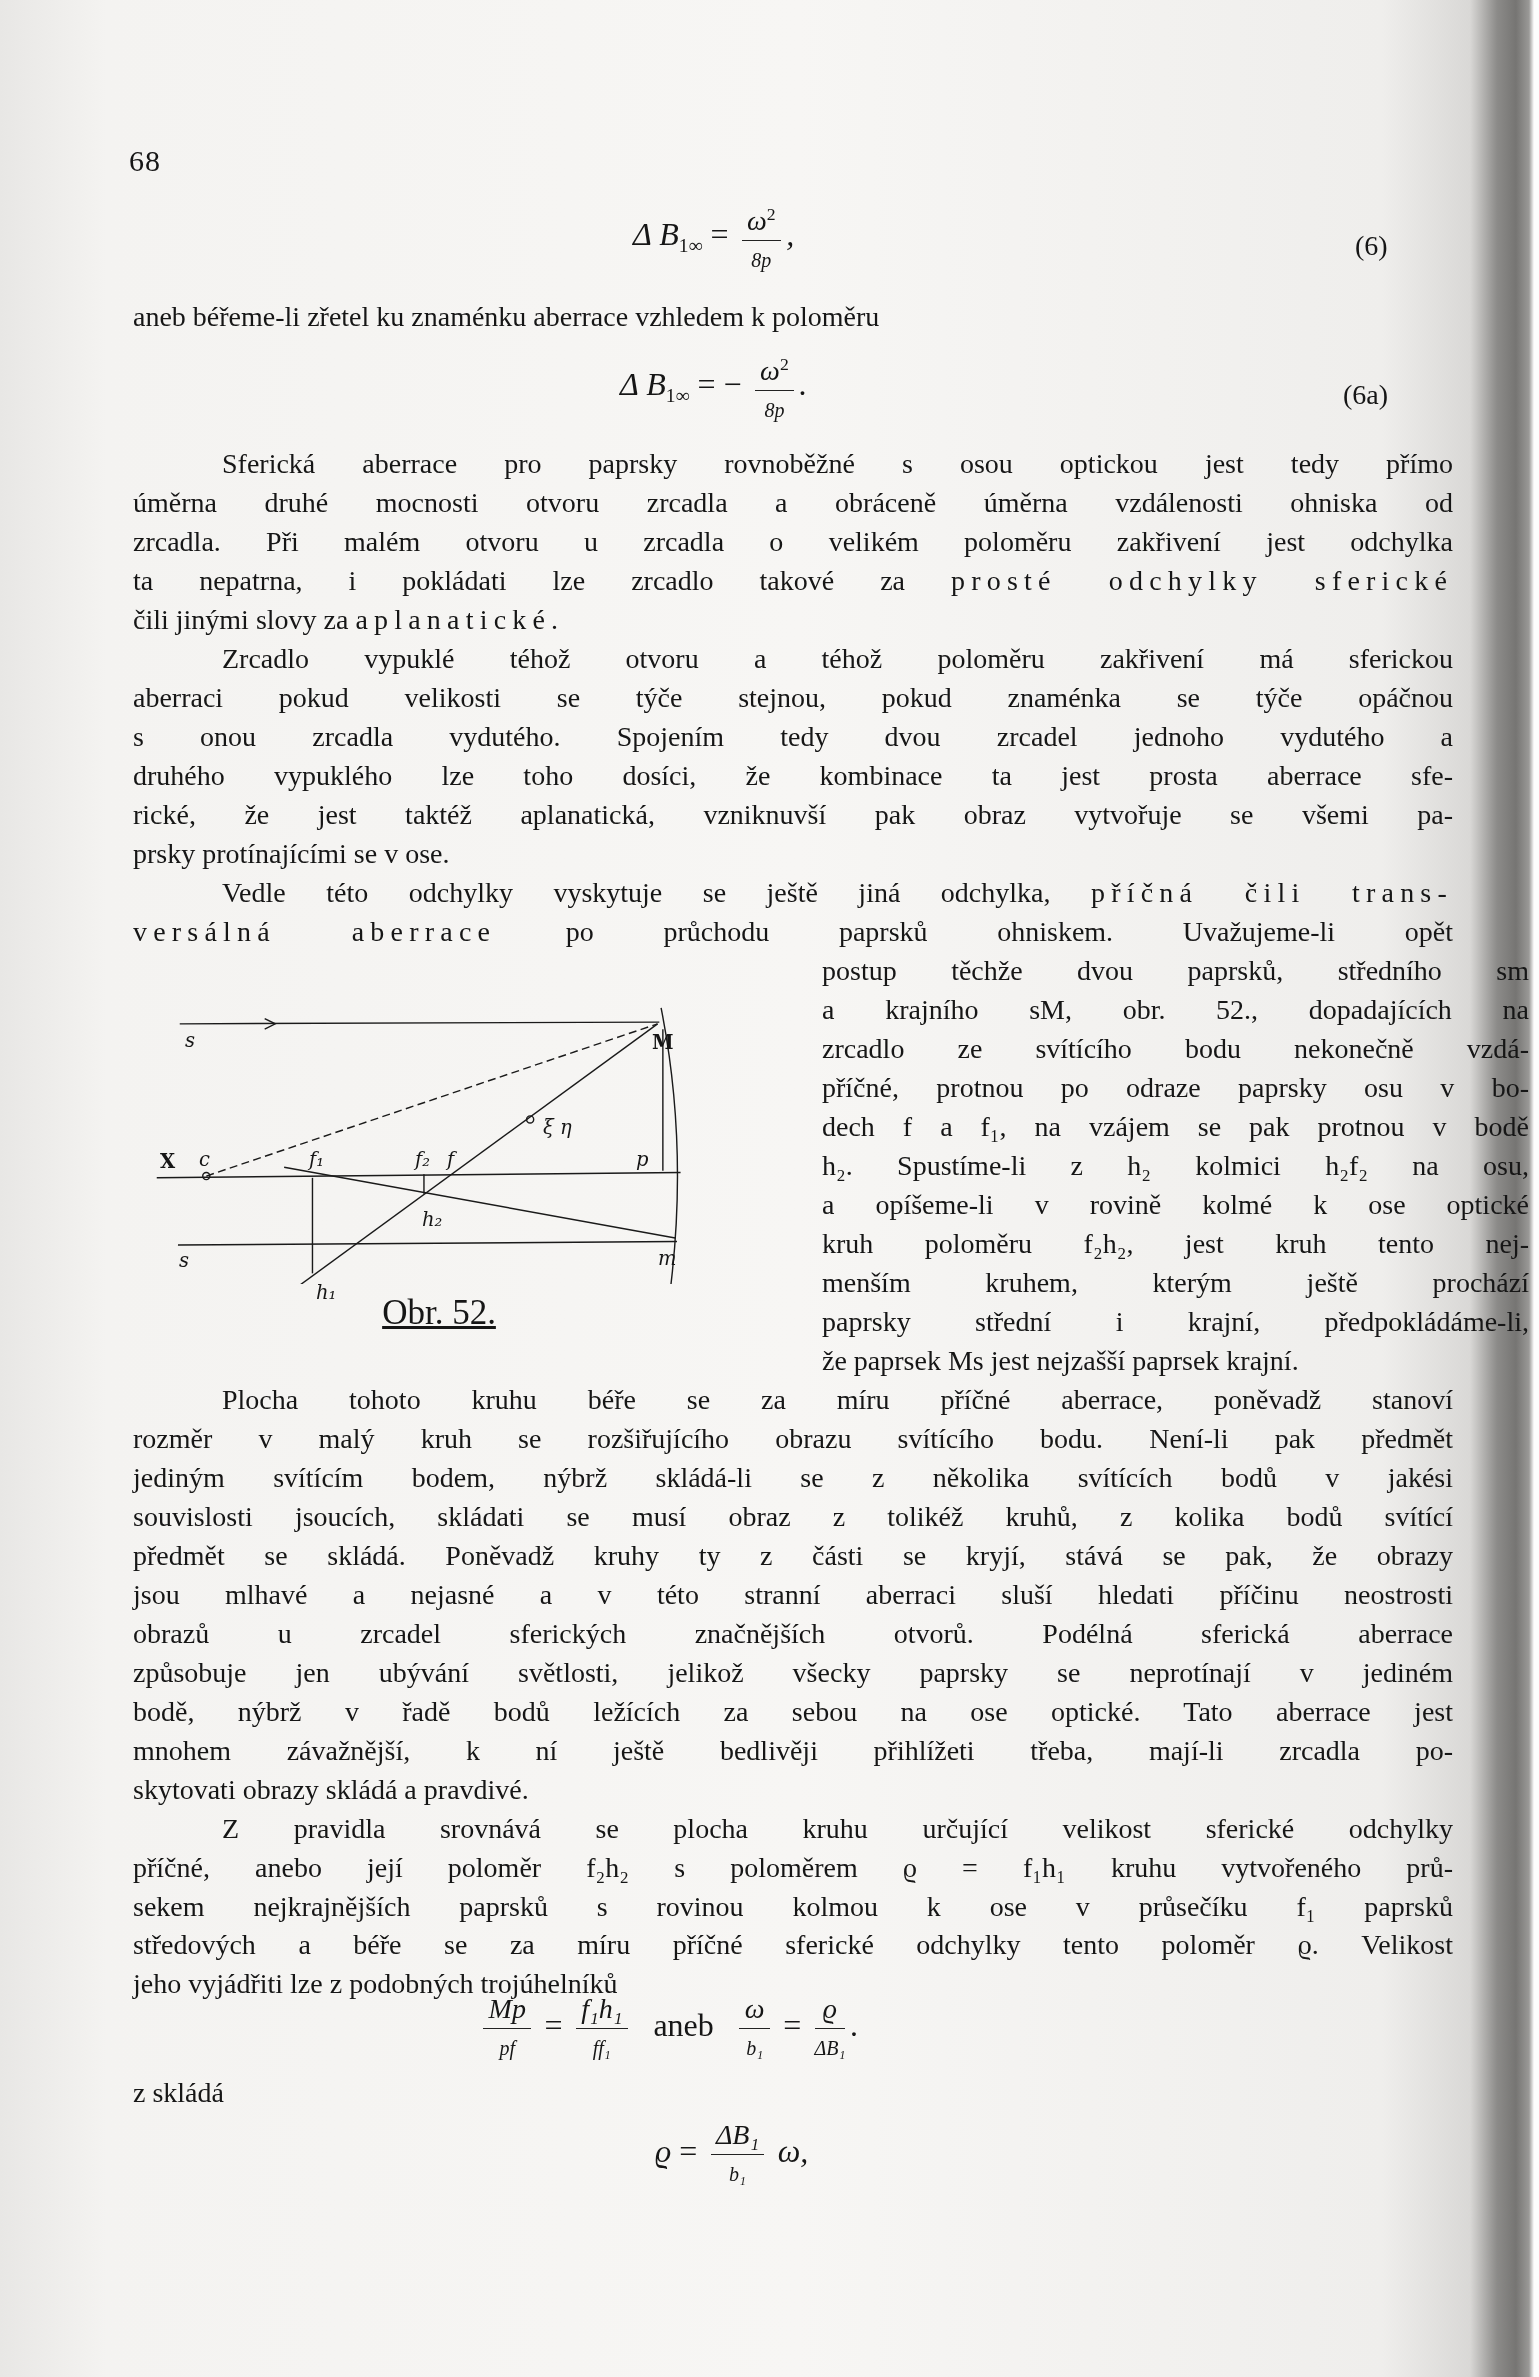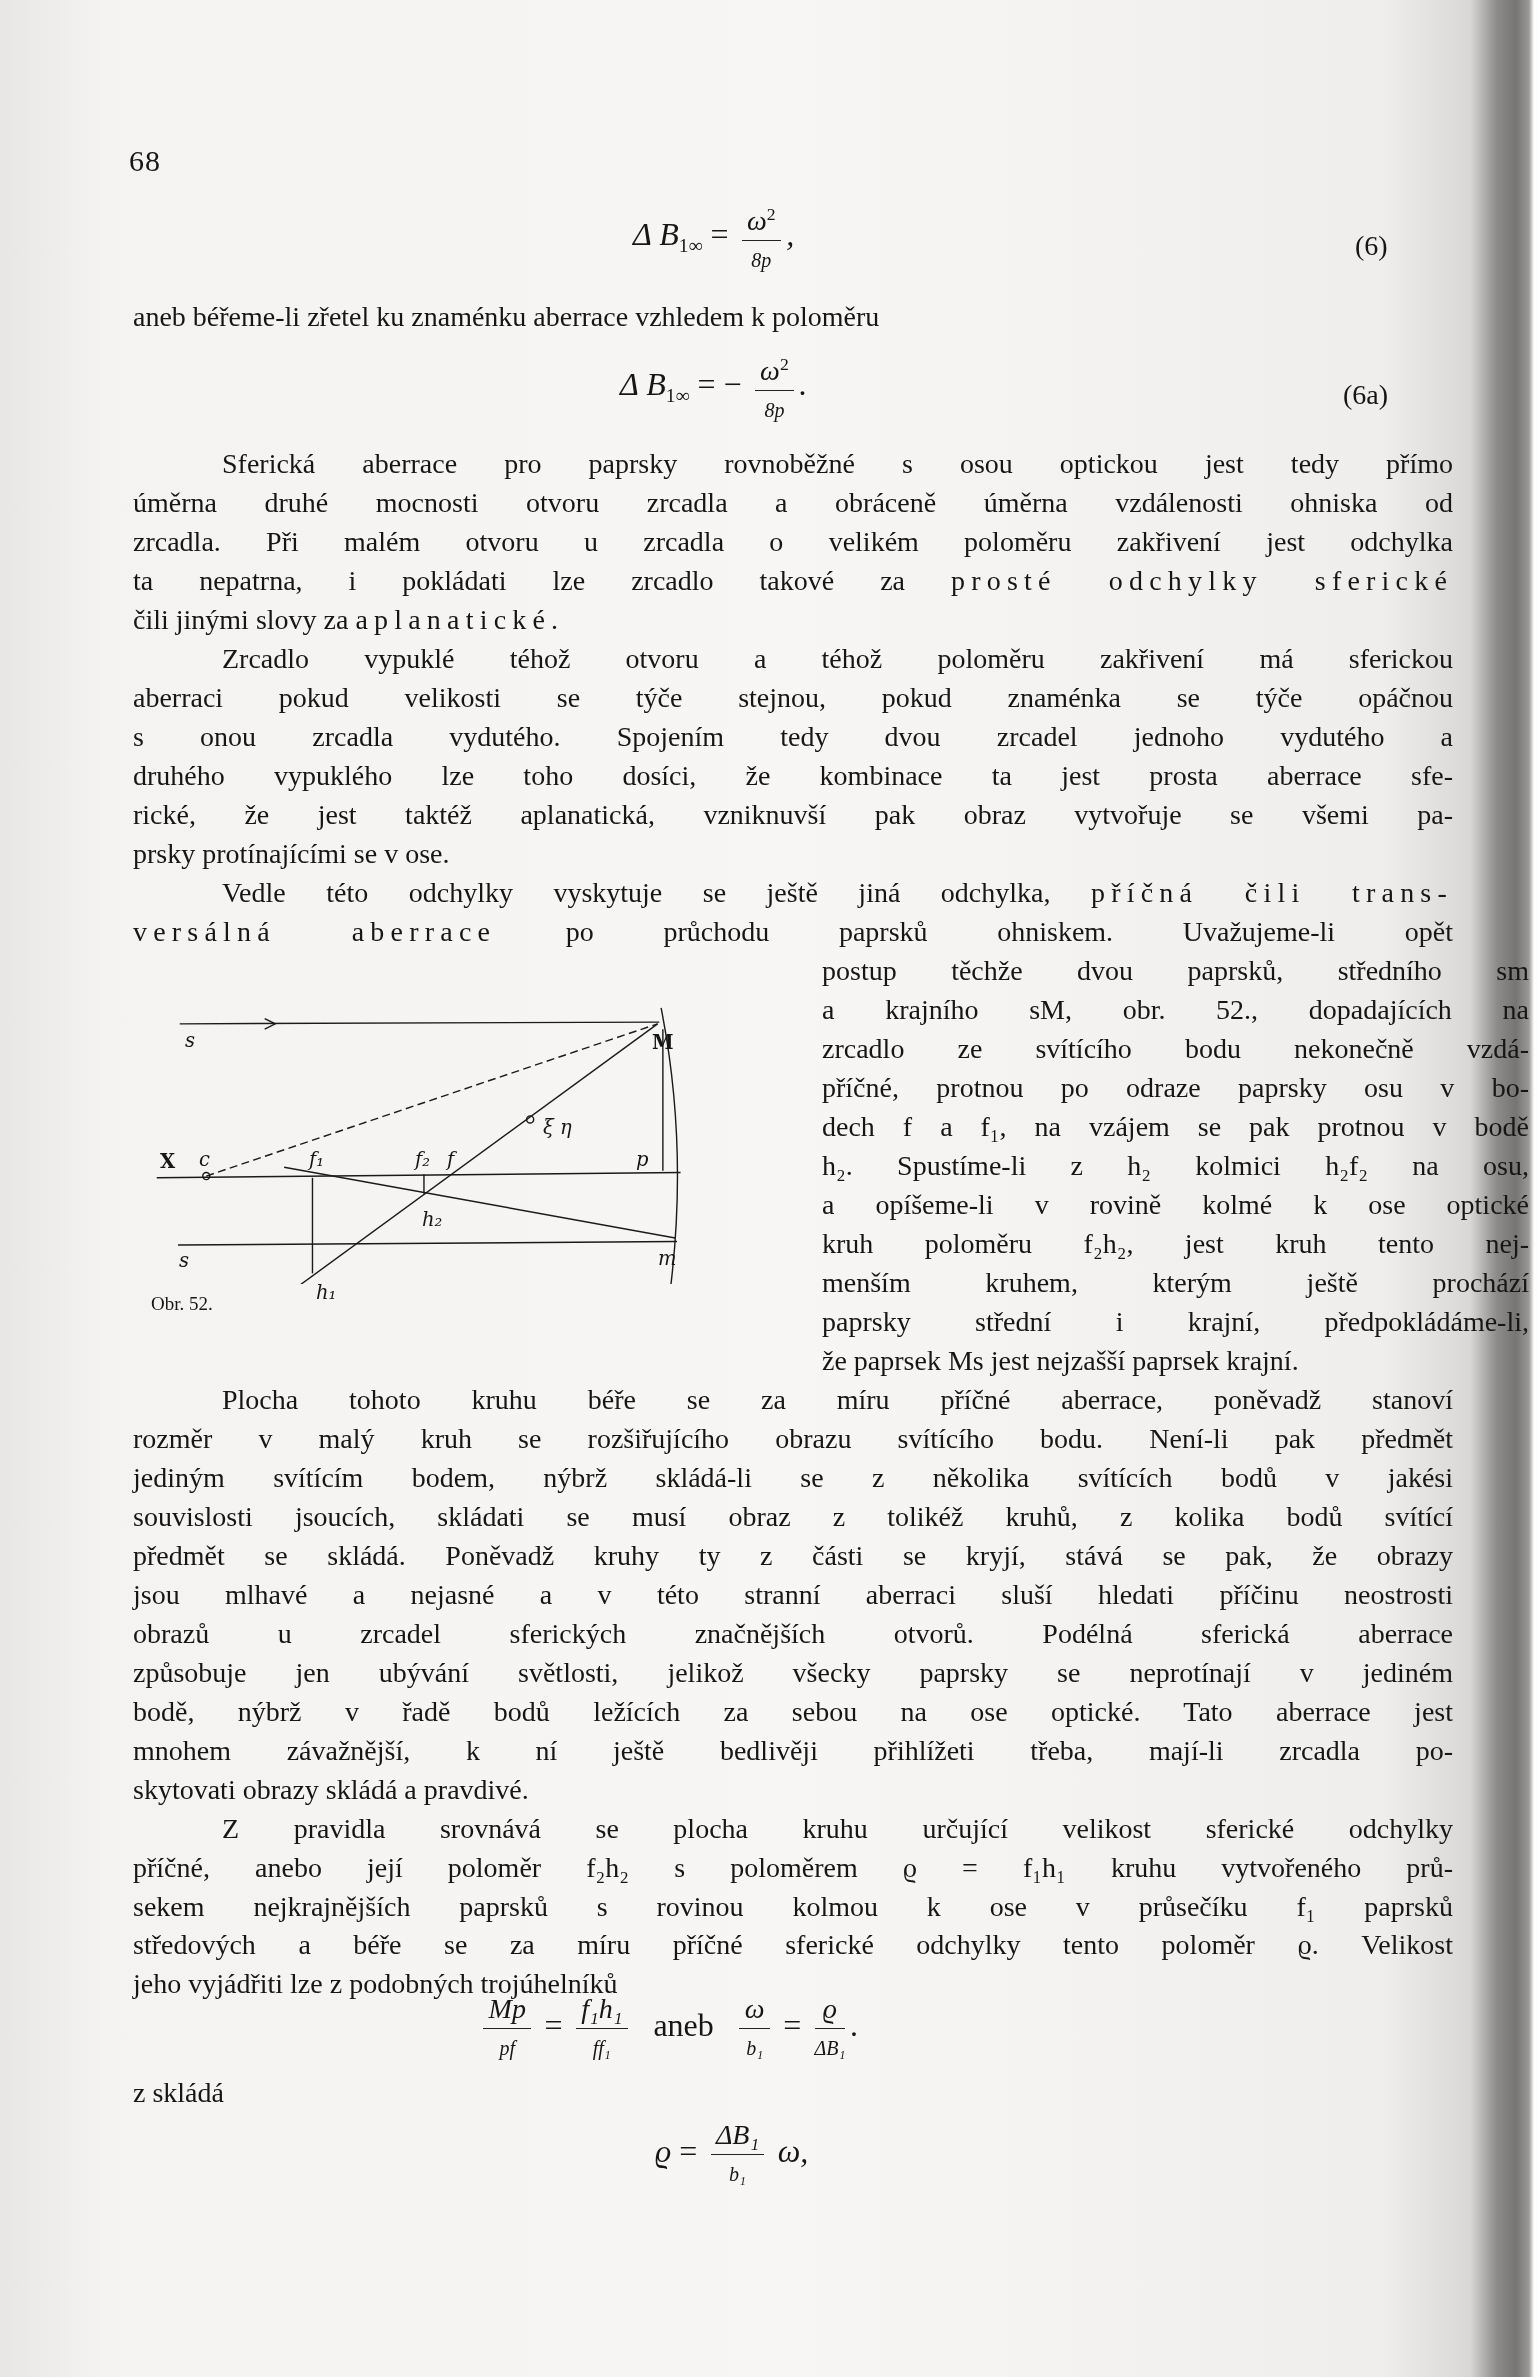--- a/index.html
+++ b/index.html
@@ -22,21 +22,21 @@
   .eq sub { font-size:19.5px; font-style:normal; }
   .eq sup { font-size:17.7px; font-style:normal; }
   .eqnum { position:absolute; font-size:28px; }
   .line { position:absolute; left:133px; width:1320px; font-size:28px; line-height:35px; white-space:nowrap; text-align:justify; text-align-last:justify; }
   .line.last { text-align-last:left; }
   .line.indent { padding-left:89px; width:1231px; }
   .line.right { left:784px; width:707px;margin-left:38px; }
   .line.right.last { text-align-last:left; }
   .sp { letter-spacing:6.2px; }
   .figure { position:absolute; left:151px; top:992px; width:576px; height:354px; }
-  .fig-caption { position:absolute; left:0; top:301px; width:576px; font-size:19px; }
+  .fig-caption { position:absolute; left:0; top:301px; width:576px; text-align:center; font-size:35px;text-decoration:underline; }
   .fig-label { position:absolute; font-size:19.5px; font-family:"DejaVu Serif",serif; font-style:italic; }
   .cehoz { position:absolute; left:133px; top:2077px; font-size:28px; }
 </style>
 </head>
 <body>
 
 <div class="page-bg"></div>
 
 <div class="pagenum">68</div>
 

